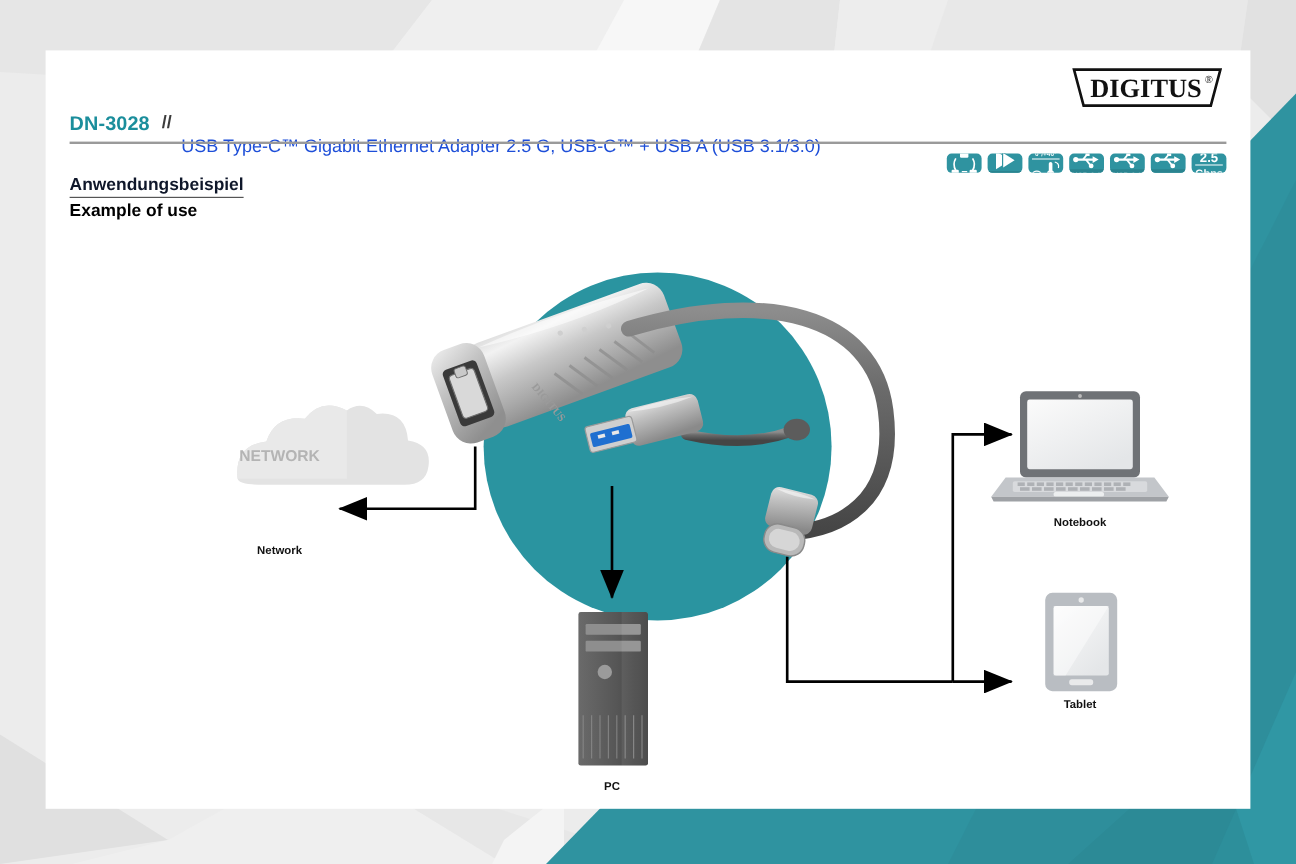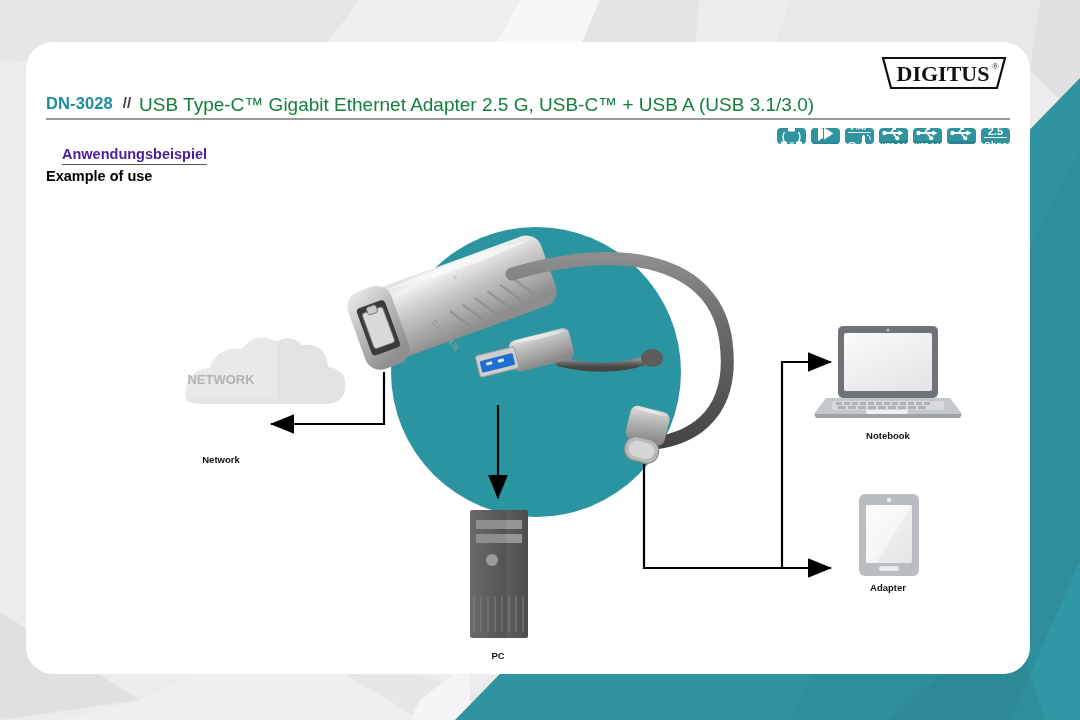--- a/index.html
+++ b/index.html
@@ -8,48 +8,47 @@
     font-family:"Liberation Sans", sans-serif;
     background:#ececec;
     position:relative;
   }
 
   
   #bg { position:absolute; inset:0; width:1080px; height:720px; }
 
   
   #card {
-    position:absolute; left:26px; top:42px;
+    position:absolute; left:38px; top:42px;
     width:1004px; height:632px;
     background:#ffffff;
-    border-radius:27px;
   }
 
   
   .logo-wrap { position:absolute; right:22px; top:13px; width:128px; height:36px; }
 
   .title-row {
     position:absolute; left:20px; top:52px; right:20px;
     display:flex; align-items:flex-start;
     font-size:15.5px; color:#1c1c1c; white-space:nowrap;
   }
   .sku { color:#1b8e9c; font-weight:bold; font-size:16.5px; letter-spacing:.1px; }
   .slashes { color:#3c3c3c; font-weight:bold; margin:0 8px 0 10px; font-size:15px; }
-  .title-text { color:#15803d; font-size:19px; }
+  .title-text { color:#1d4ed8; font-size:15px;margin-top:20px; }
 
   .title-rule {
     position:absolute; left:20px; top:76px; width:964px; height:2px;
     background:#9a9a9a;
   }
 
   
   .sec-de {
     position:absolute; left:20px; top:104px;
-    font-size:14.5px; font-weight:bold; color:#4c1d95;
-    padding-bottom:2px; border-bottom:1.6px solid #555;margin-left:16px;
+    font-size:14.5px; font-weight:bold; color:#0f172a;
+    padding-bottom:2px; border-bottom:1.6px solid #555;
   }
   .sec-en {
     position:absolute; left:20px; top:126px;
     font-size:14.5px; font-weight:bold; color:#000000;
   }
 
   
   .badges { position:absolute; right:20px; top:86px; display:flex; gap:5px; }
   .badge {
     width:29px; height:16px; border-radius:4px;
@@ -360,15 +359,15 @@
         <circle cx="863" cy="308" r="2.2" fill="#e9eaeb"></circle>
         <rect x="853" y="374" width="20" height="5" rx="2.2" fill="#e9eaeb"></rect>
         <path d="M840 313 L886 313 L850 371 L840 371 z" fill="#ffffff" opacity="0.45"></path>
       </g>
     </svg>
 
     
     <div class="node-label" style="left:195px; top:262px;">Network</div>
     <div class="node-label" style="left:472px; top:458px;text-align:right;">PC</div>
     <div class="node-label" style="left:862px; top:238px;">Notebook</div>
-    <div class="node-label" style="left:862px; top:390px;">Adapter</div>
+    <div class="node-label" style="left:862px; top:390px;">Tablet</div>
   </div>
 </div>
 
 </body></html>

